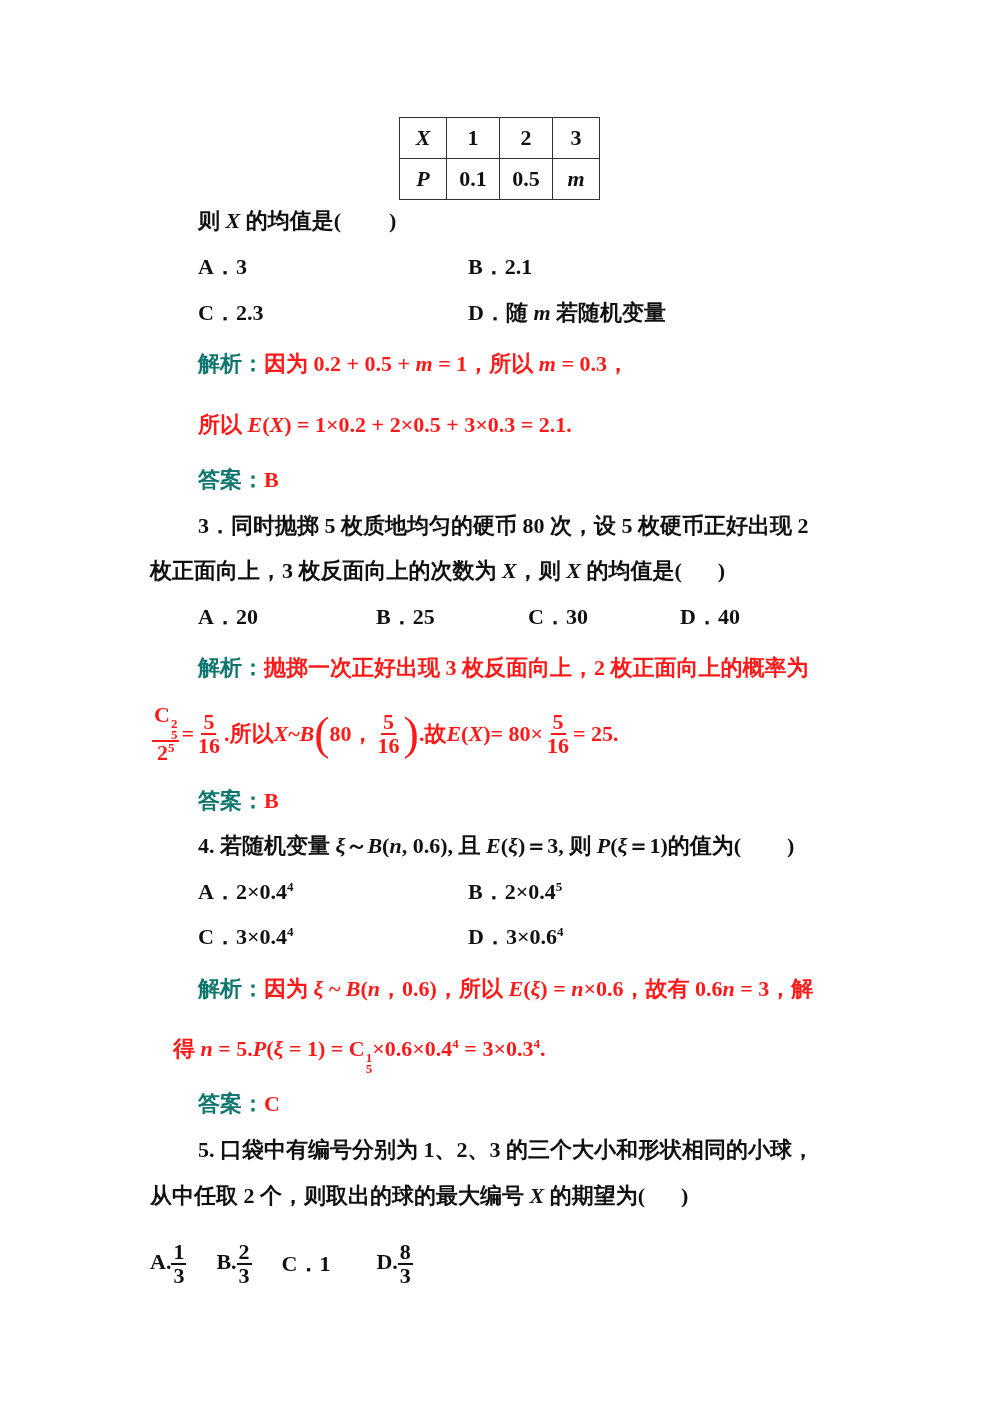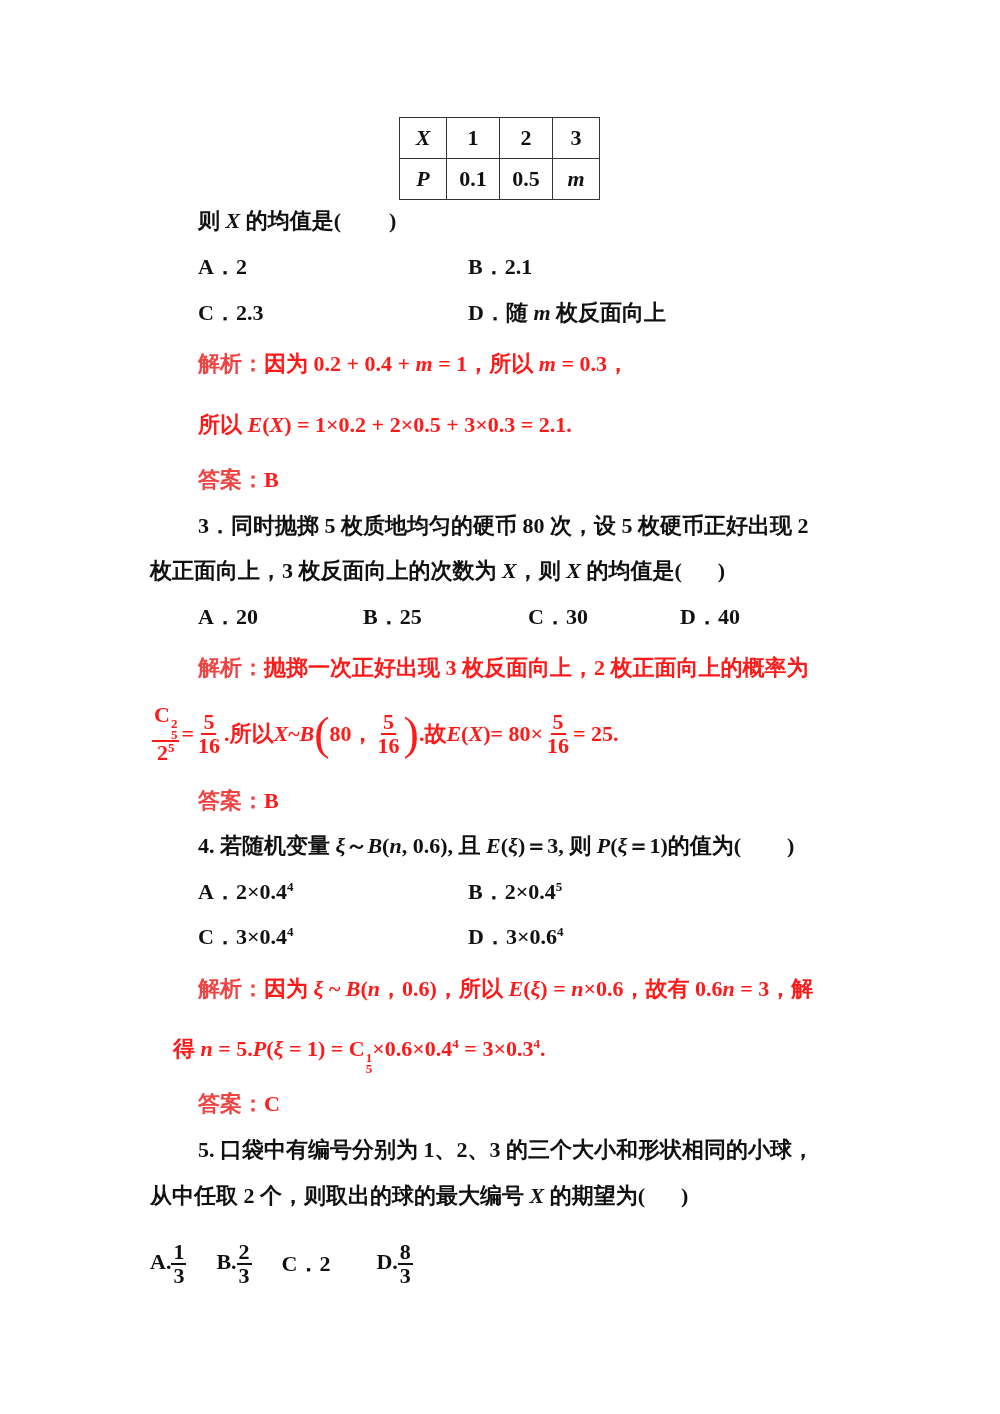--- a/index.html
+++ b/index.html
@@ -3,21 +3,21 @@
   <meta charset="utf-8">
   <style>
     html, body { margin: 0; padding: 0; background: #ffffff; }
     body {
       width: 1000px; height: 1414px; position: relative; overflow: hidden;
       font-family: "Liberation Serif", "DejaVu Serif", serif;
       color: #111111;
     }
     .abs { position: absolute; white-space: nowrap; }
     .line { font-size: 22px; font-weight: bold; line-height: 30px; }
-    .blue { color: #ef4444; }
+    .blue { color: #0f766e; }
     .red { color: #ff1a1a; }
     .it { font-style: italic; }
     sup, sub { font-size: 13px; line-height: 0; }
     .frac {
       display: inline-flex; flex-direction: column; align-items: center;
       vertical-align: middle; line-height: 22px; margin: 0 2px;
     }
     .frac .num { border-bottom: 2px solid currentColor; padding: 0 2px; }
     .frac .den { padding: 0 2px; }
     .big-paren { font-size: 46px; font-weight: normal; vertical-align: middle; line-height: 40px; }
@@ -46,43 +46,43 @@
     <td>0.1</td>
     <td>0.5</td>
     <td class="it">m</td>
   </tr>
 </tbody>
   </table>
 
 <div class="abs line" style="left:198px; top:206px;">
   <span>则 </span><span class="it">X</span><span> 的均值是(</span><span style="display:inline-block;width:48px"></span><span>)</span>
 </div>
-<div class="abs line" style="left:198px; top:252px;">A．2</div>
+<div class="abs line" style="left:198px; top:252px;">A．3</div>
 <div class="abs line" style="left:468px; top:252px;">B．2.1</div>
 <div class="abs line" style="left:198px; top:298px;">C．2.3</div>
 <div class="abs line" style="left:468px; top:298px;">
-  <span>D．随 </span><span class="it">m</span><span> 枚反面向上</span>
+  <span>D．随 </span><span class="it">m</span><span> 若随机变量</span>
 </div>
 
 <div class="abs line red" style="left:198px; top:349px;">
-  <span class="blue">解析：</span><span>因为 0.2 + 0.4 + </span><span class="it">m</span><span> = 1，所以 </span><span class="it">m</span><span> = 0.3，</span>
+  <span class="blue">解析：</span><span>因为 0.2 + 0.5 + </span><span class="it">m</span><span> = 1，所以 </span><span class="it">m</span><span> = 0.3，</span>
 </div>
 <div class="abs line red" style="left:198px; top:410px;">
   <span>所以 </span><span class="it">E</span>(<span class="it">X</span>)<span> = 1×0.2 + 2×0.5 + 3×0.3 = 2.1.</span>
 </div>
 <div class="abs line" style="left:198px; top:465px;">
   <span class="blue">答案：</span><span class="red">B</span>
 </div>
 
 <div class="abs line" style="left:198px; top:511px;">3．同时抛掷 5 枚质地均匀的硬币 80 次，设 5 枚硬币正好出现 2</div>
 <div class="abs line" style="left:150px; top:556px;">
   <span>枚正面向上，3 枚反面向上的次数为 </span><span class="it">X</span><span>，则 </span><span class="it">X</span><span> 的均值是(</span><span style="display:inline-block;width:36px"></span><span>)</span>
 </div>
 <div class="abs line" style="left:198px; top:602px;">A．20</div>
-<div class="abs line" style="left:363px; top:602px;">B．25</div>
+<div class="abs line" style="left:376px; top:602px;">B．25</div>
 <div class="abs line" style="left:528px; top:602px;">C．30</div>
 <div class="abs line" style="left:680px; top:602px;">D．40</div>
 
 <div class="abs line red" style="left:198px; top:653px;">
   <span class="blue">解析：</span><span>抛掷一次正好出现 3 枚反面向上，2 枚正面向上的概率为</span>
 </div>
 <div class="abs line red" style="left:150px; top:708px; height:52px; display:flex; align-items:center;">
   <span class="frac">
     <span class="num"><span>C</span><span class="stack">
           <span>2</span>
@@ -141,19 +141,19 @@
   <span><span>A.</span><span class="frac" style="margin:0">
         <span class="num">1</span>
         <span class="den">3</span>
       </span></span>
   <span style="display:inline-block;width:30px"></span>
   <span><span>B.</span><span class="frac" style="margin:0">
         <span class="num">2</span>
         <span class="den">3</span>
       </span></span>
   <span style="display:inline-block;width:30px"></span>
-  <span>C．2</span>
+  <span>C．1</span>
   <span style="display:inline-block;width:46px"></span>
   <span><span>D.</span><span class="frac" style="margin:0">
         <span class="num">8</span>
         <span class="den">3</span>
       </span></span>
 </div>
 
 </body></html>

